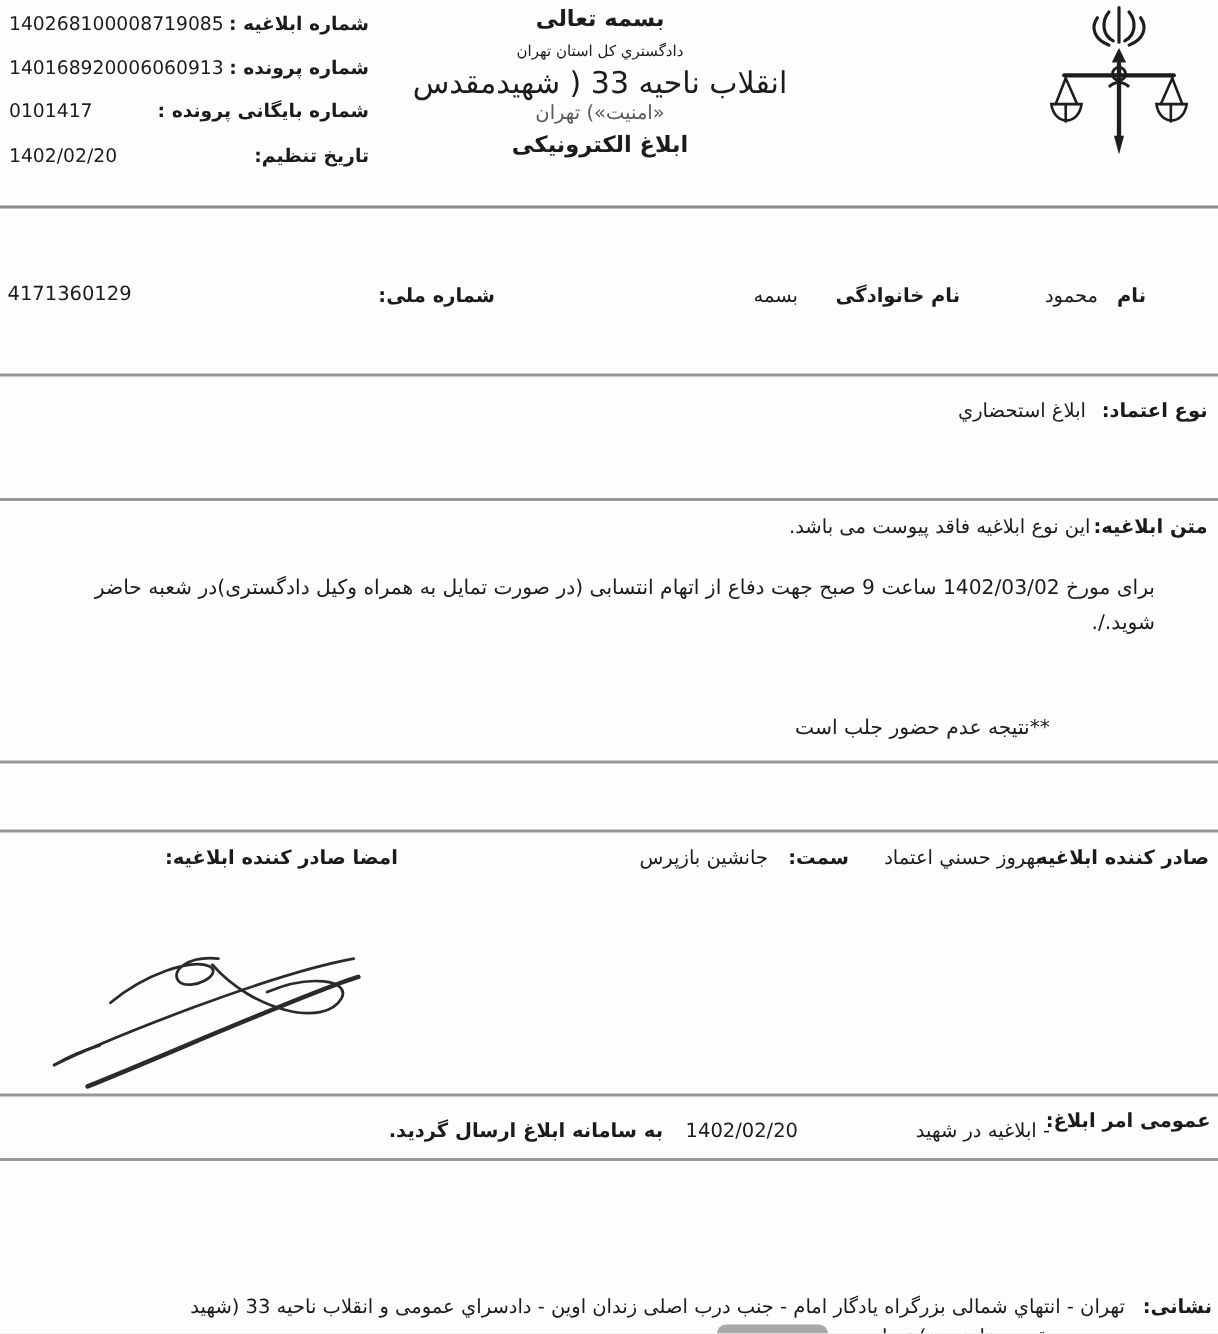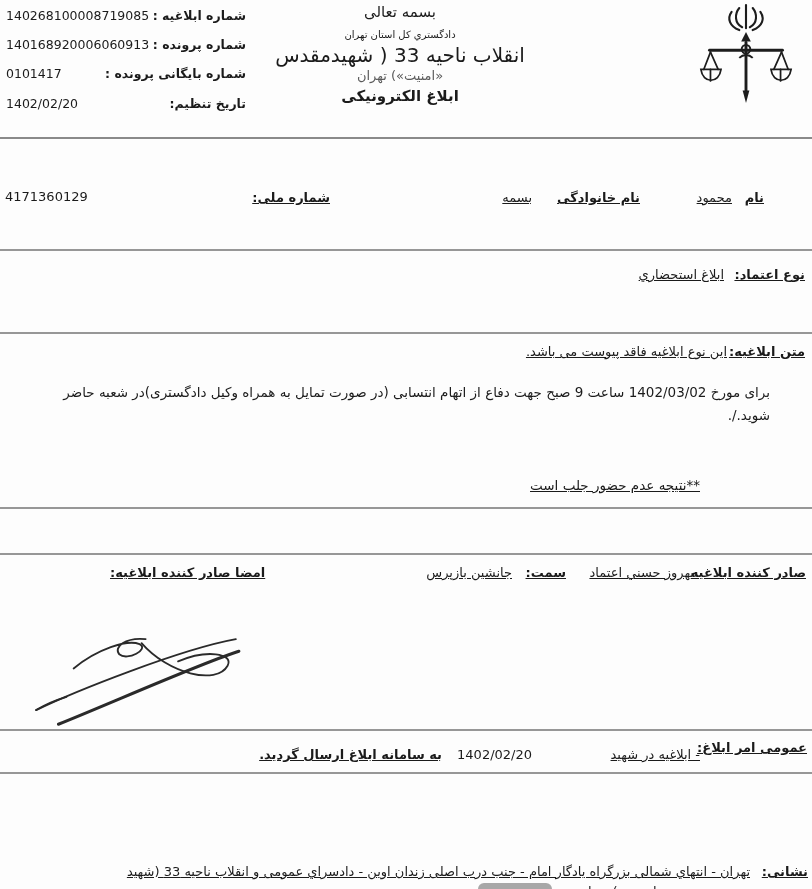--- a/index.html
+++ b/index.html
@@ -7,29 +7,29 @@
   }
   html,body{margin:0;padding:0;background:#e9e9e9;}
   .page{
     position:relative;width:812px;height:889px;margin:0 auto;
     background:var(--paper);overflow:hidden;
     font-family:"DejaVu Sans","Liberation Sans",sans-serif;
     color:var(--text);
   }
   .t{position:absolute;white-space:nowrap;font-size:13px;line-height:1.2;}
   .b{font-weight:bold;}
-  .rtl{direction:rtl;text-decoration:underline;}
+  .rtl{direction:rtl;}
   .ltr{direction:ltr;}
   .hline{position:absolute;left:0;right:0;height:2px;background:var(--separator);}
   
   .hf-label{position:absolute;left:0;width:246px;text-align:right;direction:rtl;font-weight:bold;font-size:12.5px;white-space:nowrap;}
   .hf-value{position:absolute;left:6px;font-size:12.5px;direction:ltr;white-space:nowrap;}
   
   .center-h{position:absolute;left:230px;top:0;width:340px;text-align:center;direction:rtl;}
-  .center-h .bes{font-size:15px;font-weight:normal;margin-top:3px;}
+  .center-h .bes{font-size:15px;font-weight:bold;margin-top:3px;}
   .center-h .org1{font-size:10px;margin-top:8px;}
   .center-h .org2{font-size:14px;margin-top:9px;}
   .center-h .org3{font-size:20px;margin-top:3px;}
   .center-h .org4{font-size:13px;margin-top:1px;color:var(--faded);}
   .center-h .doctitle{font-size:15px;font-weight:bold;margin-top:4px;text-align:center;}
   .logo{position:absolute;left:698px;top:0;width:96px;height:112px;}
   .para{
     position:absolute;left:30px;right:42px;top:381px;
     direction:rtl;text-align:right;font-size:13.5px;line-height:23px;white-space:normal;
   }

